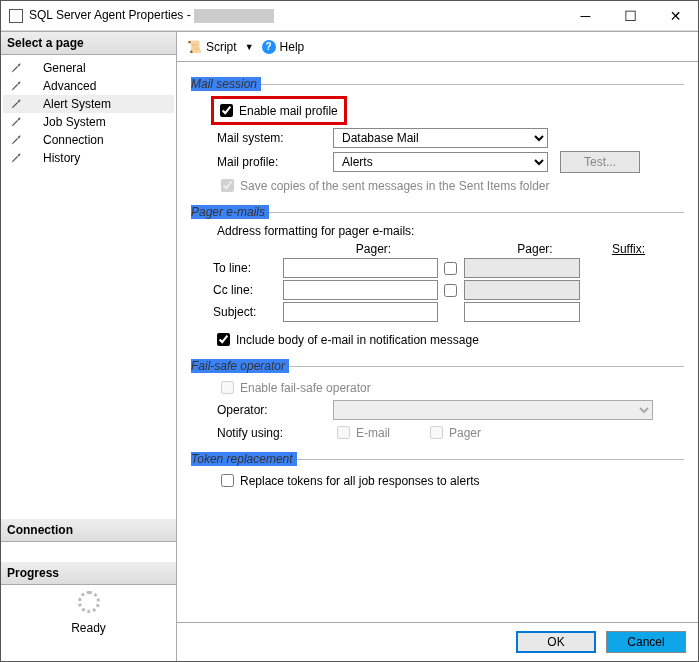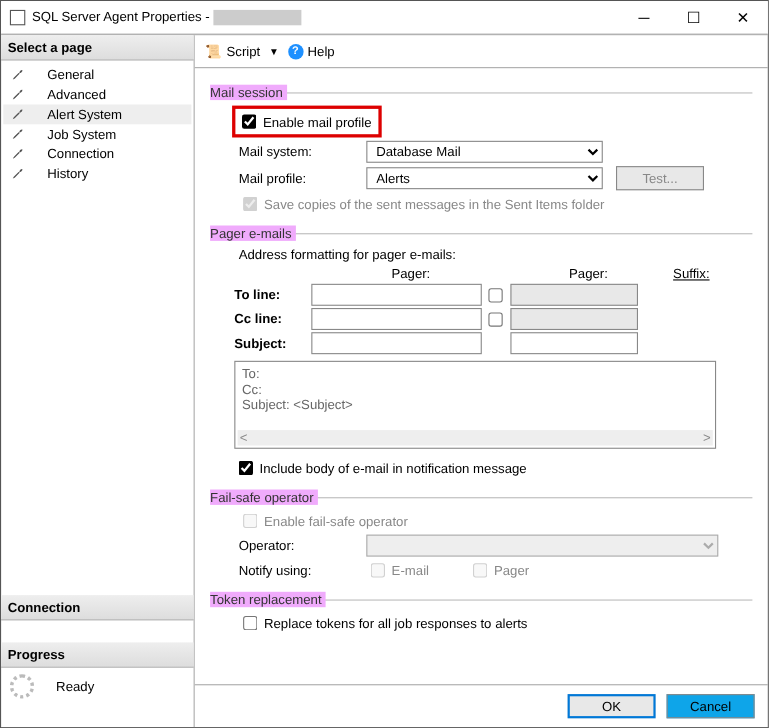--- a/index.html
+++ b/index.html
@@ -16,43 +16,43 @@
 .panehdr { background: linear-gradient(#eee,#ddd); border-bottom:1px solid #aaa; padding:4px 6px; font-weight:bold; }
 .pagelist { padding:4px 2px; flex:0 0 auto; }
 .pageitem { display:flex; align-items:center; padding:2px 6px; gap:20px; }
 .pageitem.sel { background:#eee; }
 .wrench { width:14px; height:14px; }
 .conn { padding:6px 8px; font-size:12px; }
 .conn .srv { margin-top:4px; }
 .conn .redact1 { display:inline-block; width:120px; height:36px; background:#ccc; margin-top:2px;}
 .connline { display:flex; align-items:center; gap:6px; margin-top:10px; }
 .link { color:#0066cc; text-decoration:underline; }
-.progress { padding:6px 8px; display:flex; align-items:center; gap:20px; }
+.progress { padding:6px 8px; display:flex; align-items:center; gap:8px;flex-direction:column; }
 .spinner { width:22px; height:22px; border:3px dotted #bbb; border-radius:50%; }
 .rightpanel { flex:1; display:flex; flex-direction:column; min-width:0;}
 .toolbar { height:30px; display:flex; align-items:center; gap:8px; padding:0 10px; border-bottom:1px solid #aaa; }
 .tbtn { display:flex; align-items:center; gap:4px; }
 .helpicon { width:14px; height:14px; background:#1e90ff; border-radius:50%; color:#fff; display:flex; align-items:center; justify-content:center; font-size:10px; font-weight:bold;}
 .content { flex:1; overflow:auto; padding:10px 14px 0 14px; }
 .group { border:1px solid #bbb; border-left:none; border-right:none; border-bottom:none; position:relative; margin-top:12px; padding:8px 0 2px 12px;}
-.group > .legend { position:absolute; top:-8px; left:0; background:#f0abfc; padding:0 4px 0 0; color:#333; }
+.group > .legend { position:absolute; top:-8px; left:0; background:#3b82f6; padding:0 4px 0 0; color:#333;font-style:italic; }
 .row { display:flex; align-items:center; margin:3px 0; }
 .lblcol { width:130px; padding-left:14px; }
 .cbk { width:13px; height:13px; margin-right:6px; accent-color:#000; }
 select, input[type=text] { border:1px solid #888; height:20px; padding:1px 4px; background:#fff; }
 select { width:215px; }
 select.disabled, input.disabled, .btn.disabled { background:#e8e8e8; color:#888; }
 .btn { border:1px solid #888; height:22px; min-width:80px; display:flex; align-items:center; justify-content:center; background:#0ea5e9; }
 .btn.primary { border:2px solid #0078d7; background:#e8e8e8;}
 .graytxt { color:#888; }
 .redbox { border:3px solid #d00; display:inline-flex; align-items:center; padding:2px 6px 2px 2px; margin-left:8px;}
 .pagerhdr { display:flex; margin:4px 0 2px 0; padding-left:93px;}
 .pagerhdr > div { text-align:center; }
 .pgrow { display:flex; align-items:center; margin:2px 0;}
-.pglabel { width:80px; padding-left:10px;font-weight:bold; }
+.pglabel { width:80px; padding-left:10px; }
 .inp1 { width:155px; }
 .chkcell { width:26px; display:flex; justify-content:center; }
 .inp2 { width:116px; }
 .previewbox { border:1px solid #888; margin:6px 0 0 10px; padding:4px 6px 14px 6px; color:#666; position:relative; width:438px;}
 .scrollh { position:absolute; left:2px; right:2px; bottom:2px; height:14px; background:#eee; display:flex; justify-content:space-between; align-items:center; padding:0 2px; color:#888;}
 .footer { border-top:1px solid #aaa; padding:8px 12px; display:flex; justify-content:flex-end; gap:10px;margin-top:40px; }
 .midspacer { flex:1; }
 .fillrest { flex:1; }
 small.dd { font-size:9px; margin-left:4px;}
 </style>
@@ -188,30 +188,20 @@
                 <input type="checkbox" class="cbk" style="">
               </span>
             <input type="text" class="inp2 disabled" disabled="" style="">
           </div>
           <div class="pgrow">
             <span class="pglabel">Subject:</span>
             <input type="text" class="inp1" style="">
             <span class="chkcell"></span>
             <input type="text" class="inp2" style="">
           </div>
-          <div class="previewbox">
-            <div>To:</div>
-            <div>Cc:</div>
-            <div>Subject: &lt;Subject&gt;</div>
-            <div style="height:18px"></div>
-            <div class="scrollh">
-                <span>&lt;</span>
-                <span>&gt;</span>
-              </div>
-          </div>
           <div class="row" style="margin-top:8px;padding-left:10px;">
             <input type="checkbox" class="cbk" checked="" style="">
             <span>Include body of e-mail in notification message</span>
           </div>
         </div>
 
         <div class="group">
           <span class="legend">Fail-safe operator</span>
           <div class="row" style="padding-left:14px;">
             <input type="checkbox" class="cbk" disabled="" style="">

